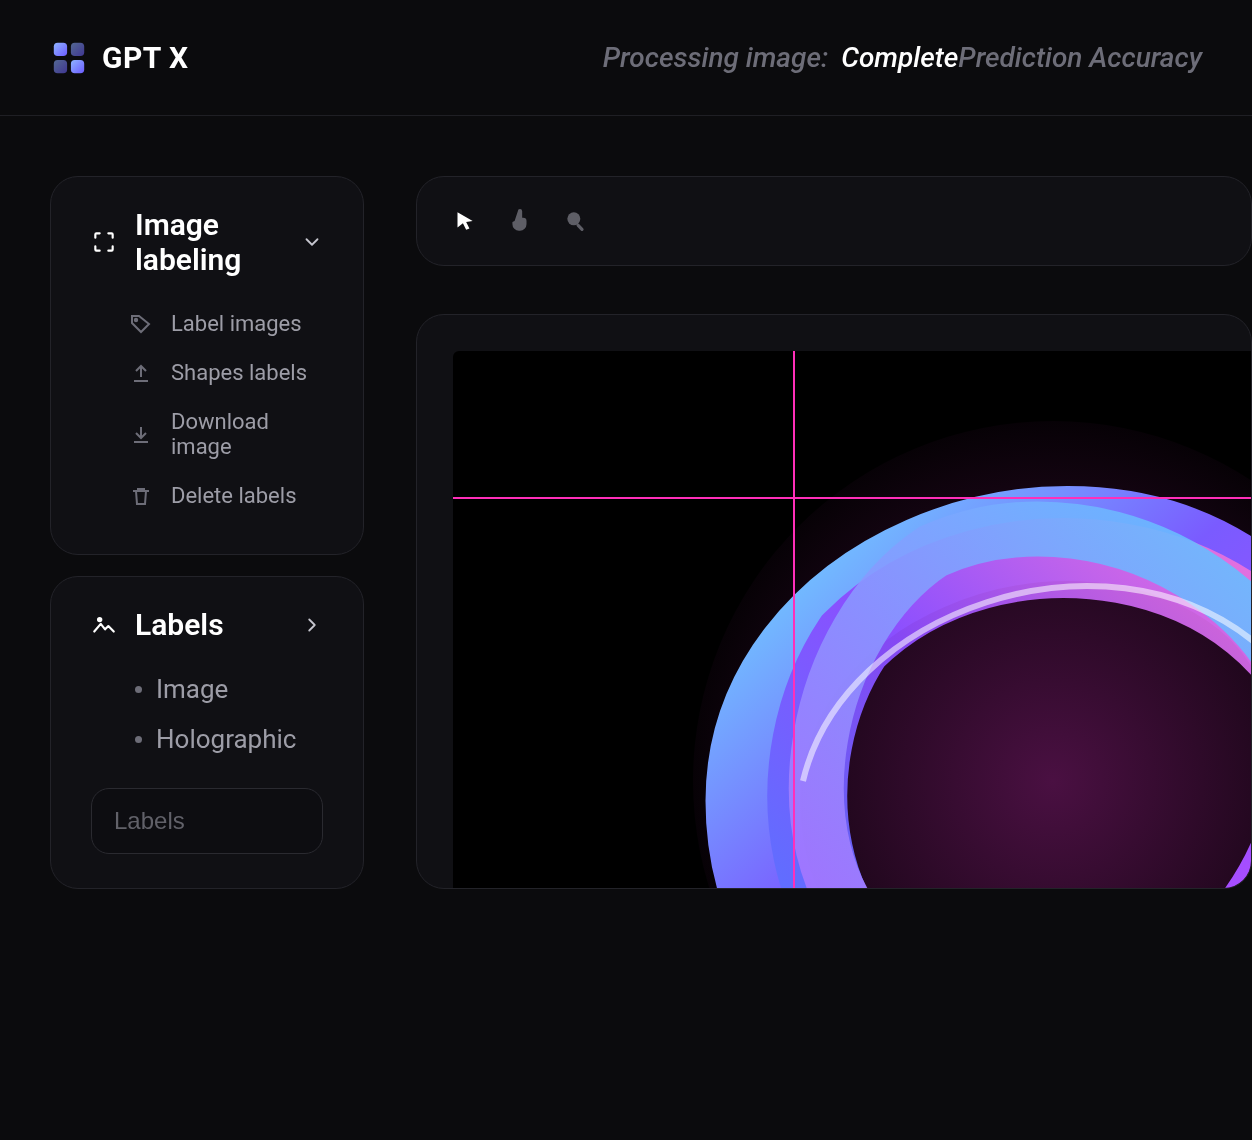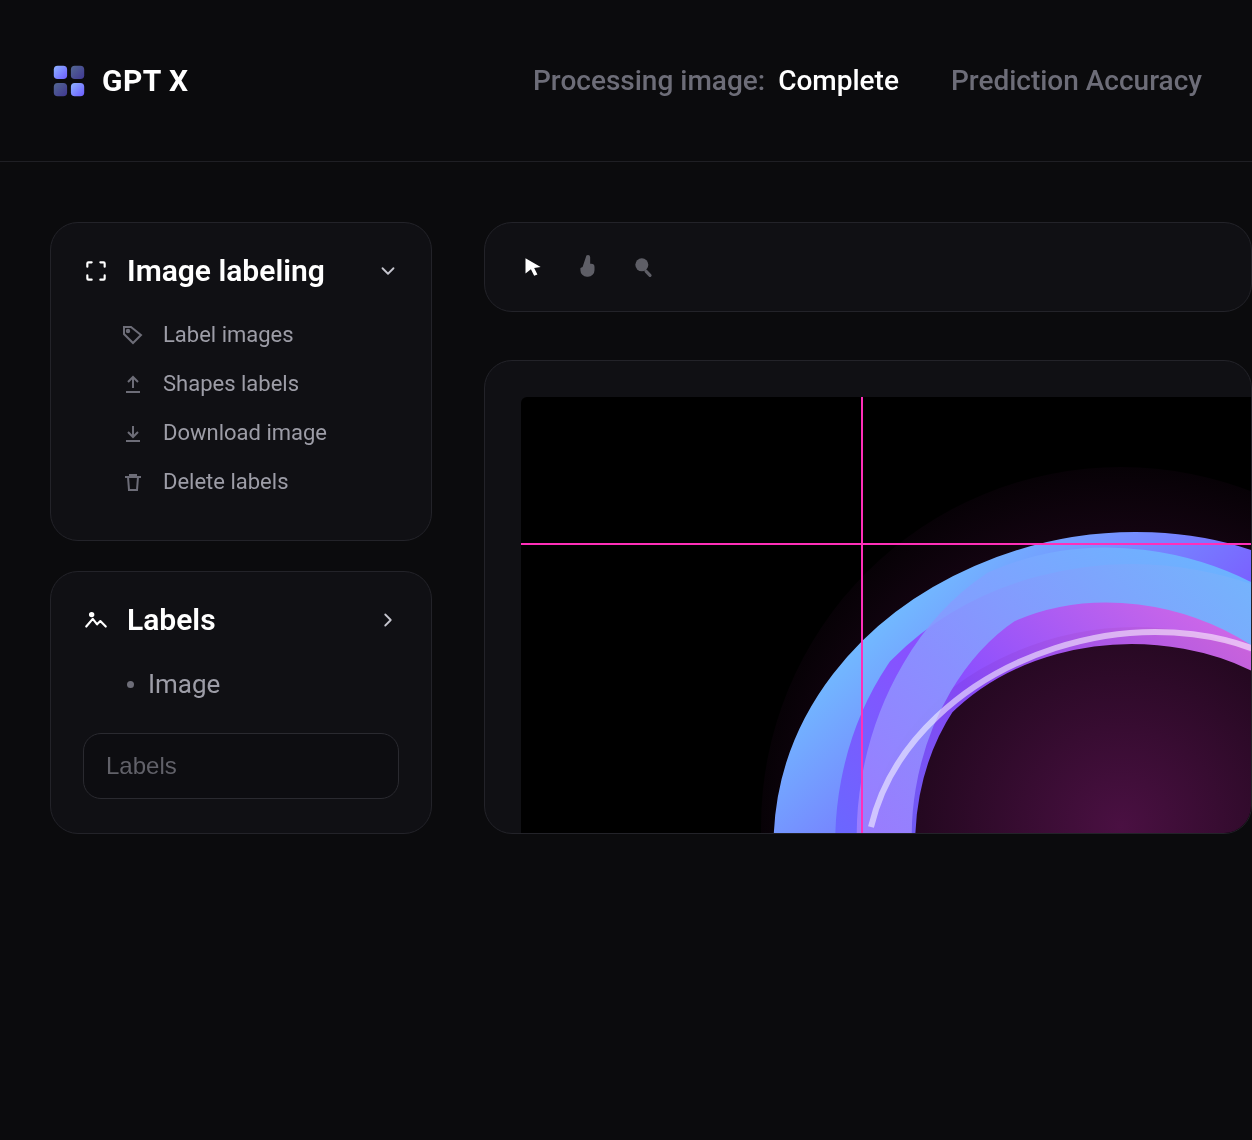--- a/index.html
+++ b/index.html
@@ -7,66 +7,66 @@
     width: 1252px;
     height: 1140px;
     overflow: hidden;
     background: #0B0B0D;
     font-family: -apple-system, BlinkMacSystemFont, "Segoe UI", Roboto, Helvetica, Arial, sans-serif;
     color: #fff;
   }
 
   
   .header {
-    height: 162px;
+    height: 116px;
     display: flex;
     align-items: center;
     padding: 0 50px;
     border-bottom: 1px solid #1f1f24;
   }
   .brand {
     display: flex;
     align-items: center;
     gap: 14px;
   }
   .brand-name {
     font-size: 30px;
     font-weight: 700;
     letter-spacing: .5px;
   }
   .logo-mark { width: 38px; height: 38px; }
   .status-group {
     margin-left: auto;
     display: flex;
     align-items: flex-end;
-    gap: 52px;
     font-size: 28px;
     font-weight: 500;
     white-space: nowrap;
+    font-style: italic;
   }
   .status-label { color: #6d6d78; }
   .status-value { color: #fff; }
   .status-item span + span { margin-left: 6px; }
 
   
   .body {
     display: flex;
     padding: 60px 0 0 50px;
     gap: 52px;
   }
 
   
   .panel {
-    width: 382px;
+    width: 314px;
     border: 1px solid #232329;
     background: #101014;
     border-radius: 28px;
-    padding: 30px 32px 34px;
-  }
-  .panel + .panel { margin-top: 30px; }
+    padding: 30px 40px 34px;
+  }
+  .panel + .panel { margin-top: 21px; }
 
   .panel-head {
     display: flex;
     align-items: center;
     gap: 18px;
     margin-bottom: 22px;
   }
   .panel-title {
     font-size: 30px;
     font-weight: 600;
@@ -274,20 +274,23 @@
             <circle cx="8" cy="7" r="1.5" fill="#fff"></circle>
         </svg>
         <span class="panel-title">Labels</span>
         <svg class="panel-chevron" viewBox="0 0 24 24">
           <polyline points="9 6 15 12 9 18"></polyline>
         </svg>
       </div>
 
       <div class="label-item">
         <span>Image</span>
+      </div>
+      <div class="label-item">
+        <span>Holographic</span>
       </div>
 
       <div class="search-box">
         <input placeholder="Labels" style="">
         <svg viewBox="0 0 24 24" stroke-width="2">
           <circle cx="11" cy="11" r="6"></circle>
             <path d="M20 20l-4-4"></path>
         </svg>
       </div>
     </div>

